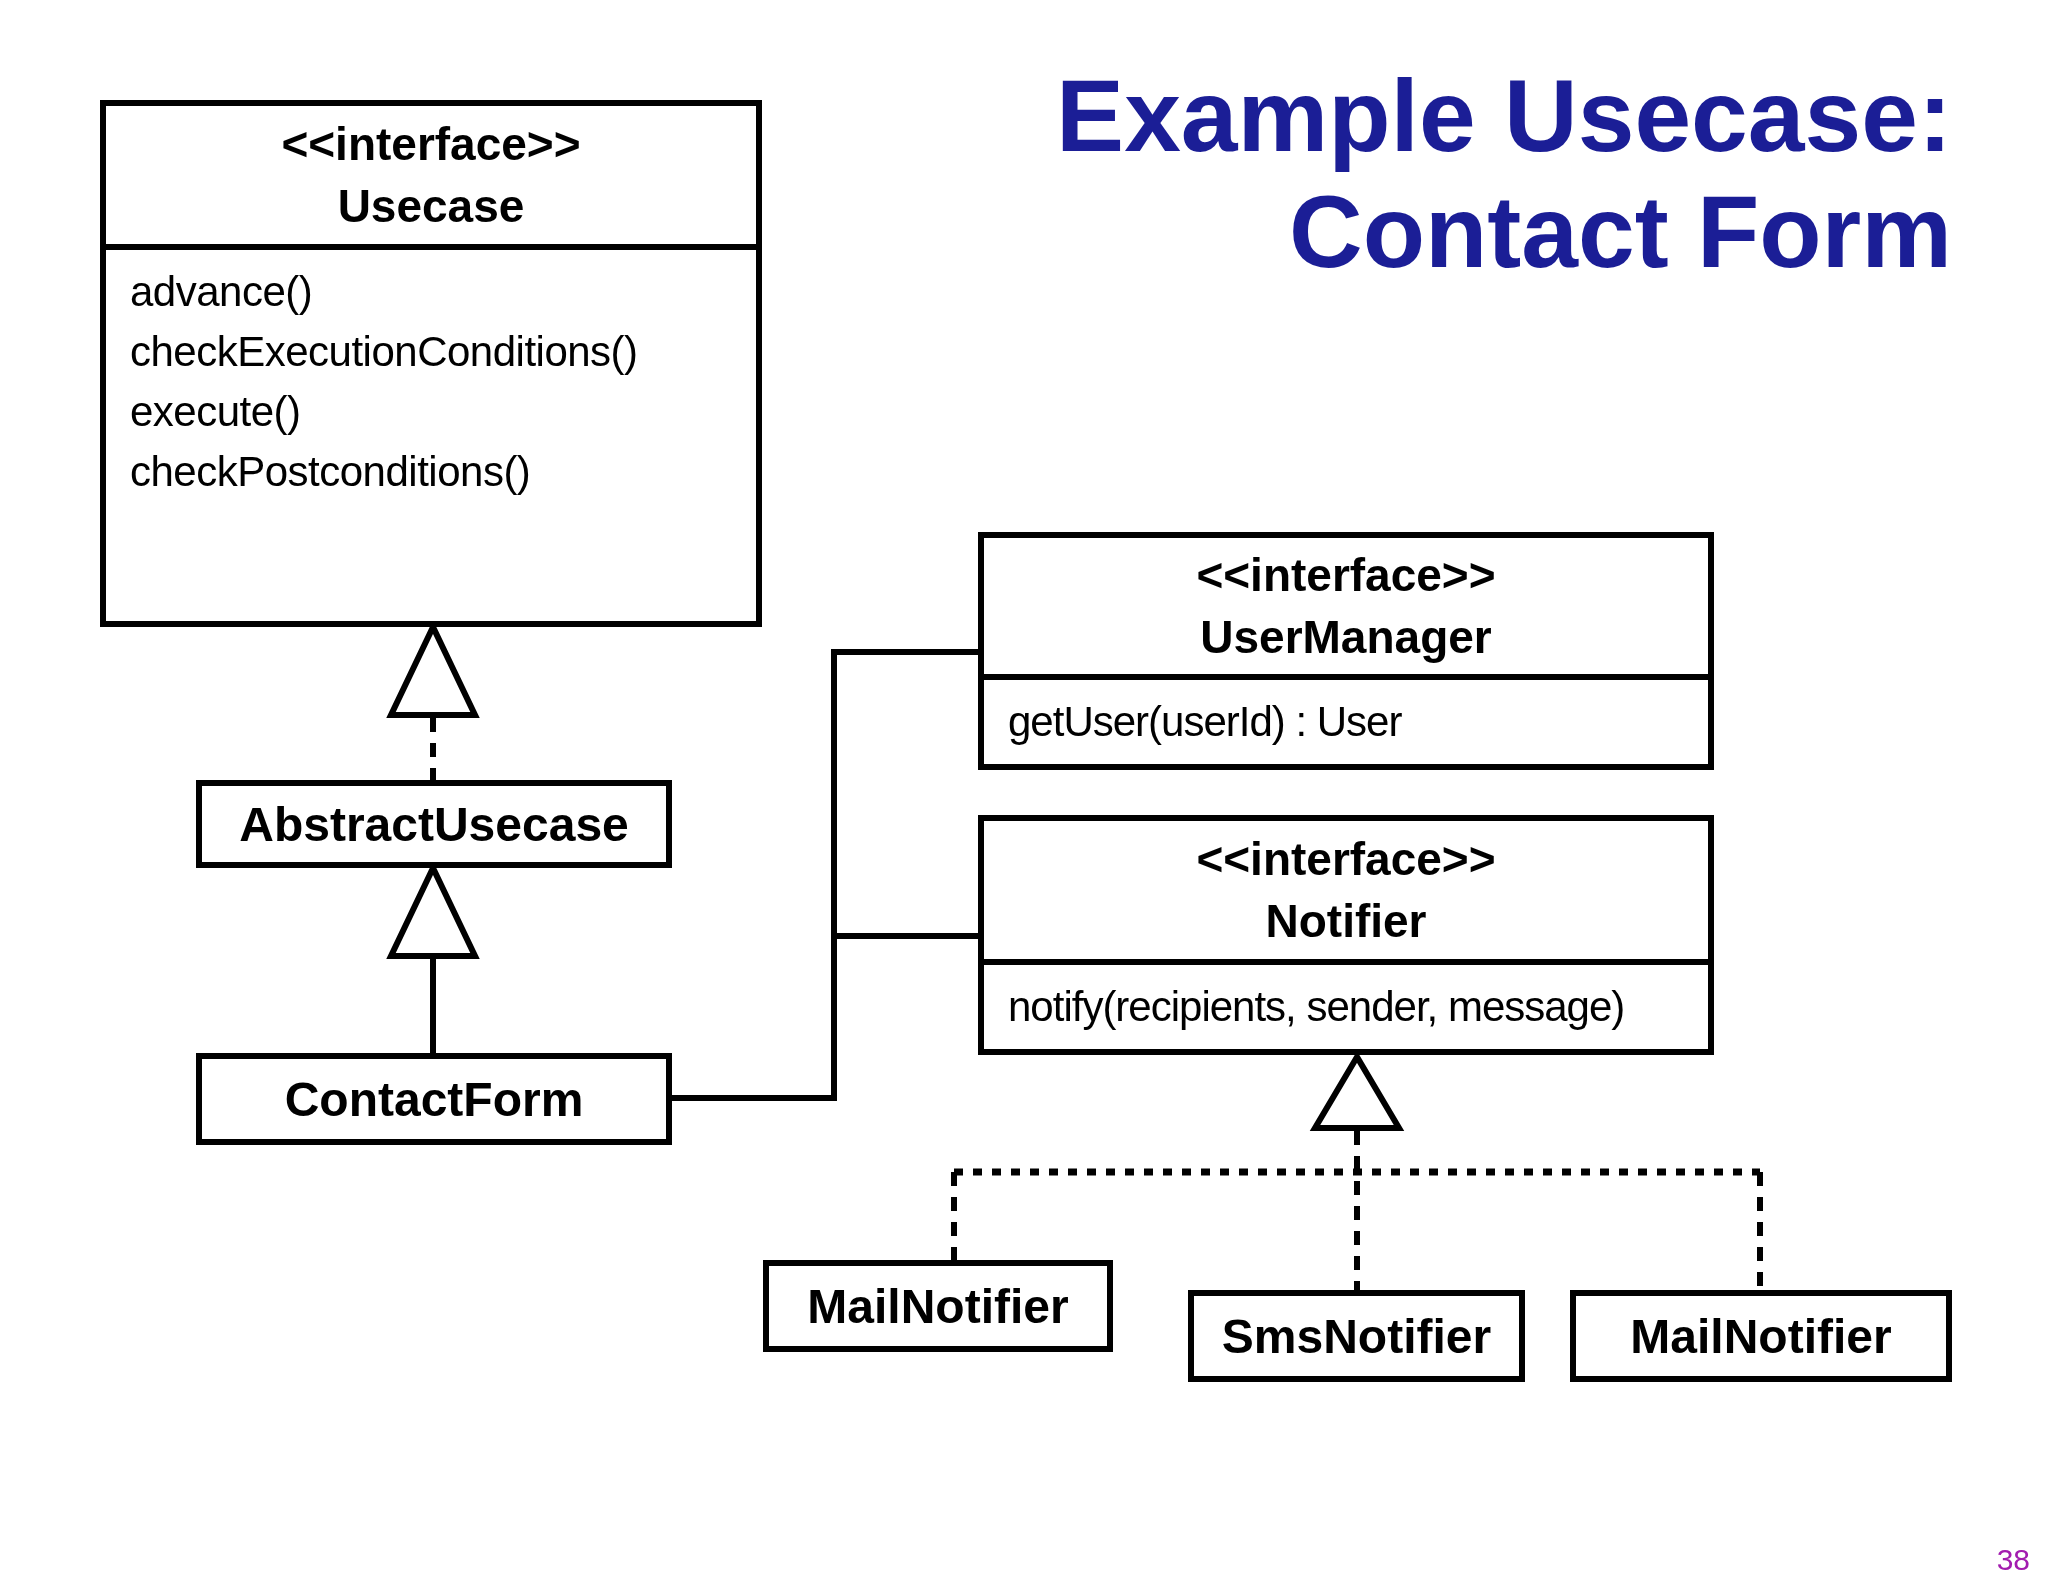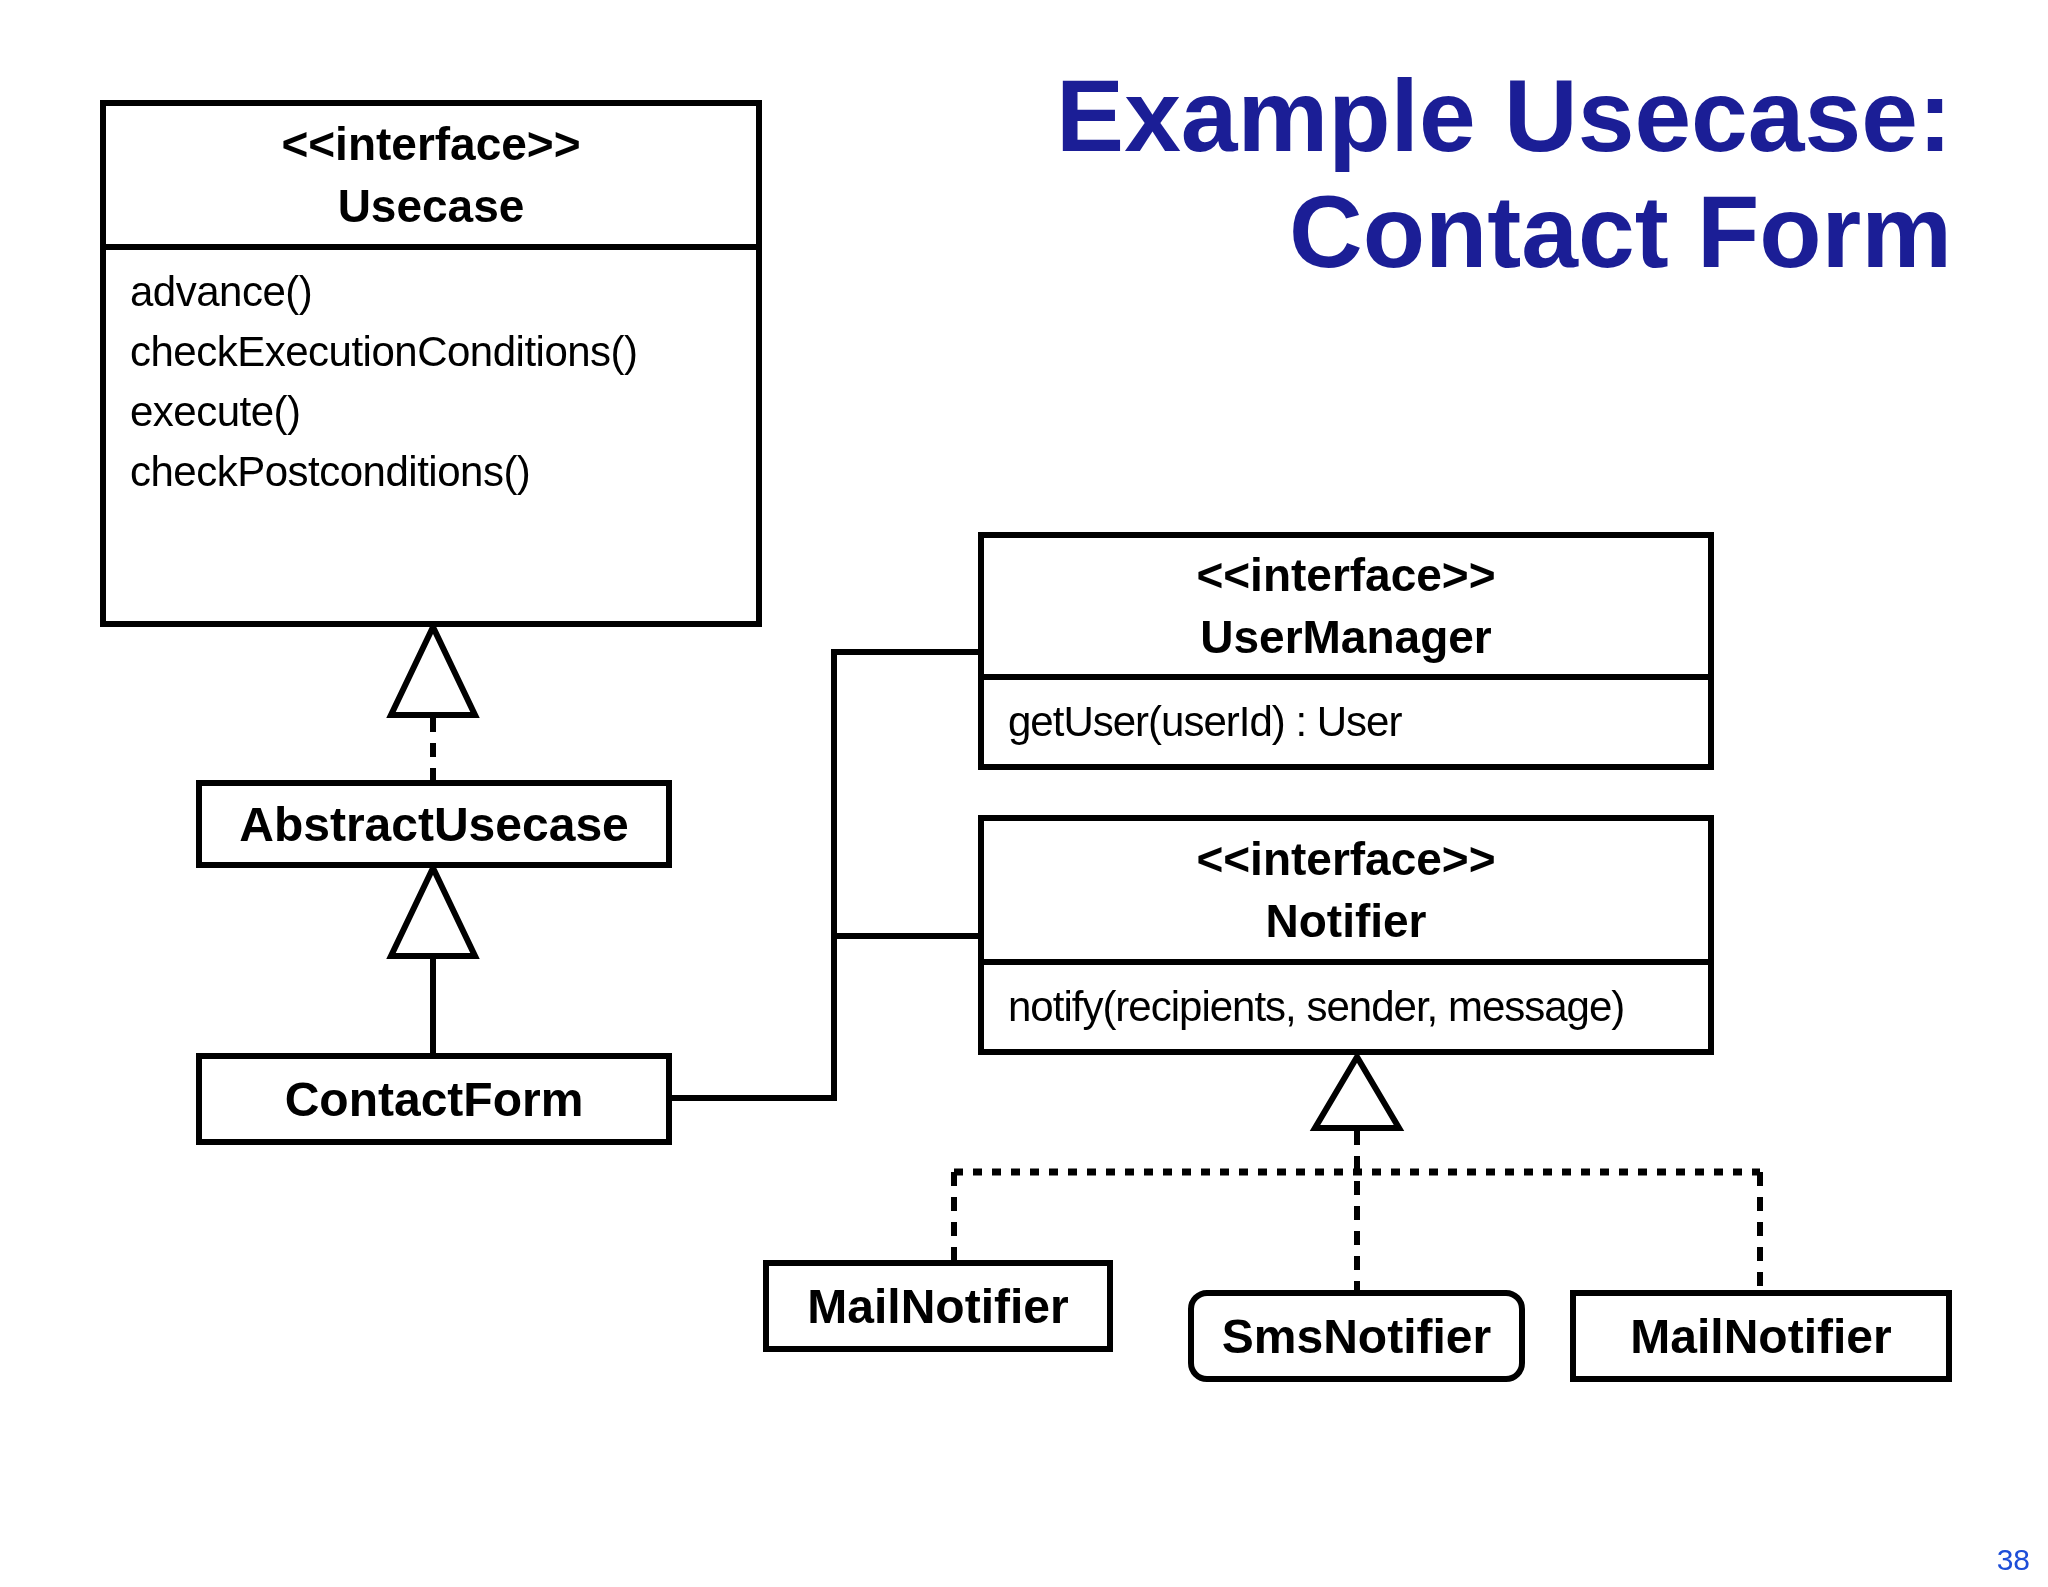--- a/index.html
+++ b/index.html
@@ -51,21 +51,21 @@
     position:absolute;
     top:58px;right:96px;
     text-align:right;
     font-weight:bold;
     font-size:102px;line-height:116px;
     white-space:nowrap;
   }
   #page-number{
     position:absolute;
     right:18px;bottom:10px;
-    font-size:30px;color:#1d4ed8;
+    font-size:30px;color:#a21caf;
   }
 </style>
 </head>
 <body>
 
 <div id="canvas">
 
   <svg id="connector-layer" viewBox="0 0 2048 1587" xmlns="http://www.w3.org/2000/svg">
 
     <path d="M 433 627 L 391 715 L 475 715 Z" fill="#ffffff" stroke="#000000" stroke-width="6"></path>
@@ -127,21 +127,21 @@
     </div>
     <div class="uml-method-single" style="height:84px;">
       <span>notify(recipients, sender, message)</span>
     </div>
   </div>
 
   <div class="uml-box uml-name-only" style="left:763px;top:1260px;width:350px;height:92px;">
     <span>MailNotifier</span>
   </div>
 
-  <div class="uml-box uml-name-only" style="left:1188px;top:1290px;width:337px;height:92px;border-radius:19px;">
+  <div class="uml-box uml-name-only" style="left:1188px;top:1290px;width:337px;height:92px;">
     <span>SmsNotifier</span>
   </div>
 
   <div class="uml-box uml-name-only" style="left:1570px;top:1290px;width:382px;height:92px;">
     <span>MailNotifier</span>
   </div>
 
   <div id="page-number">38</div>
 
 </div>

